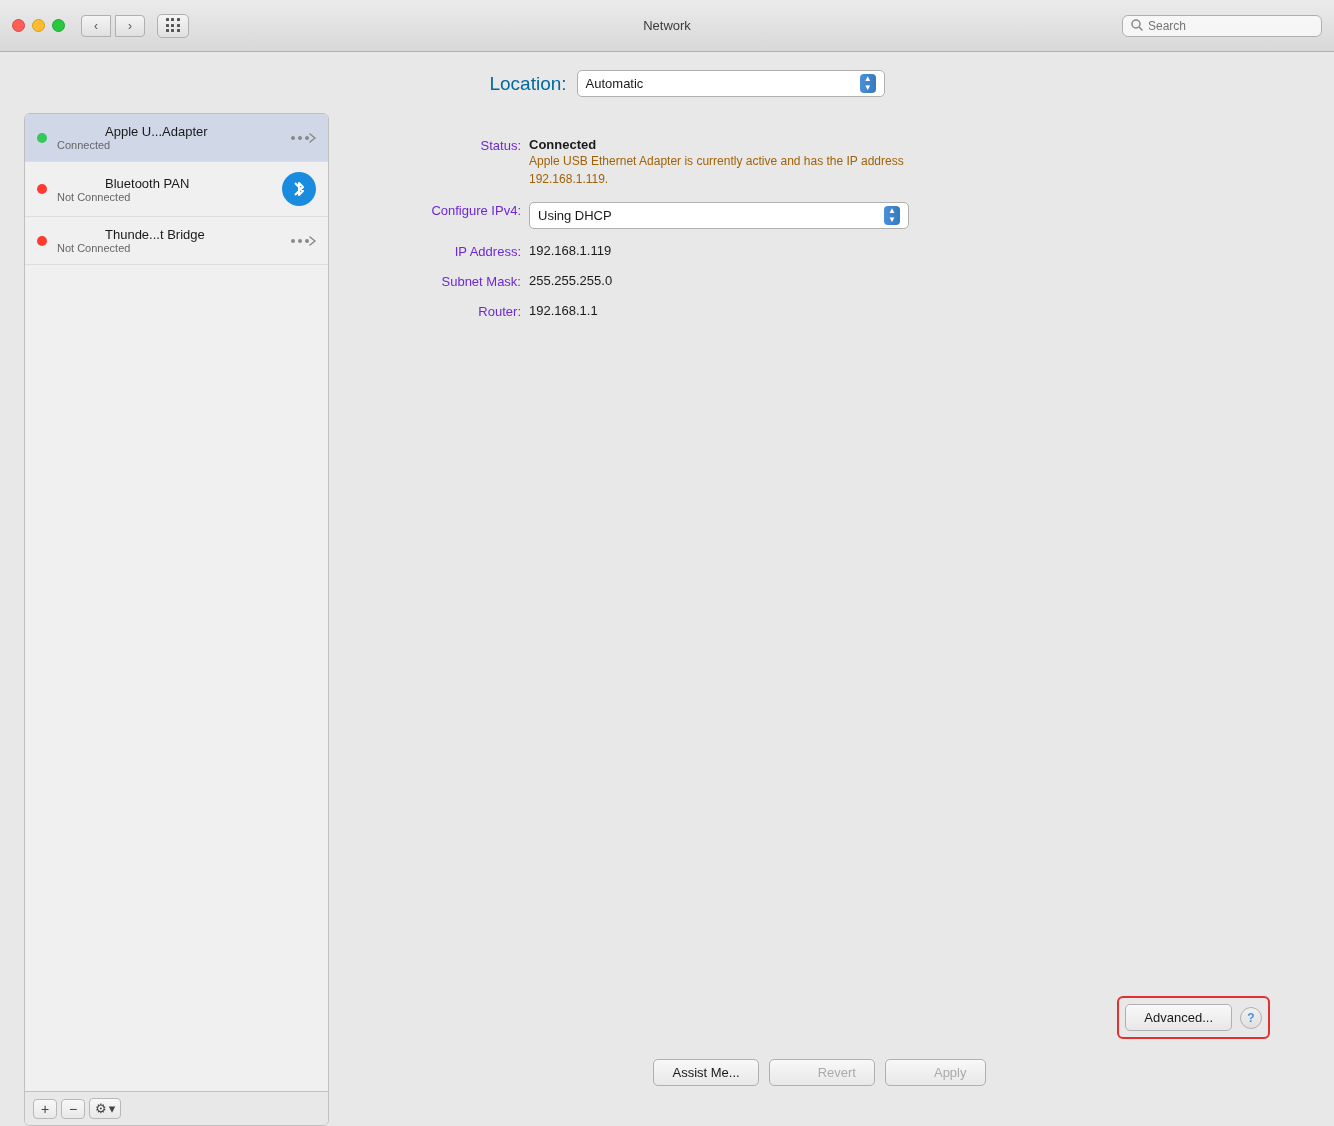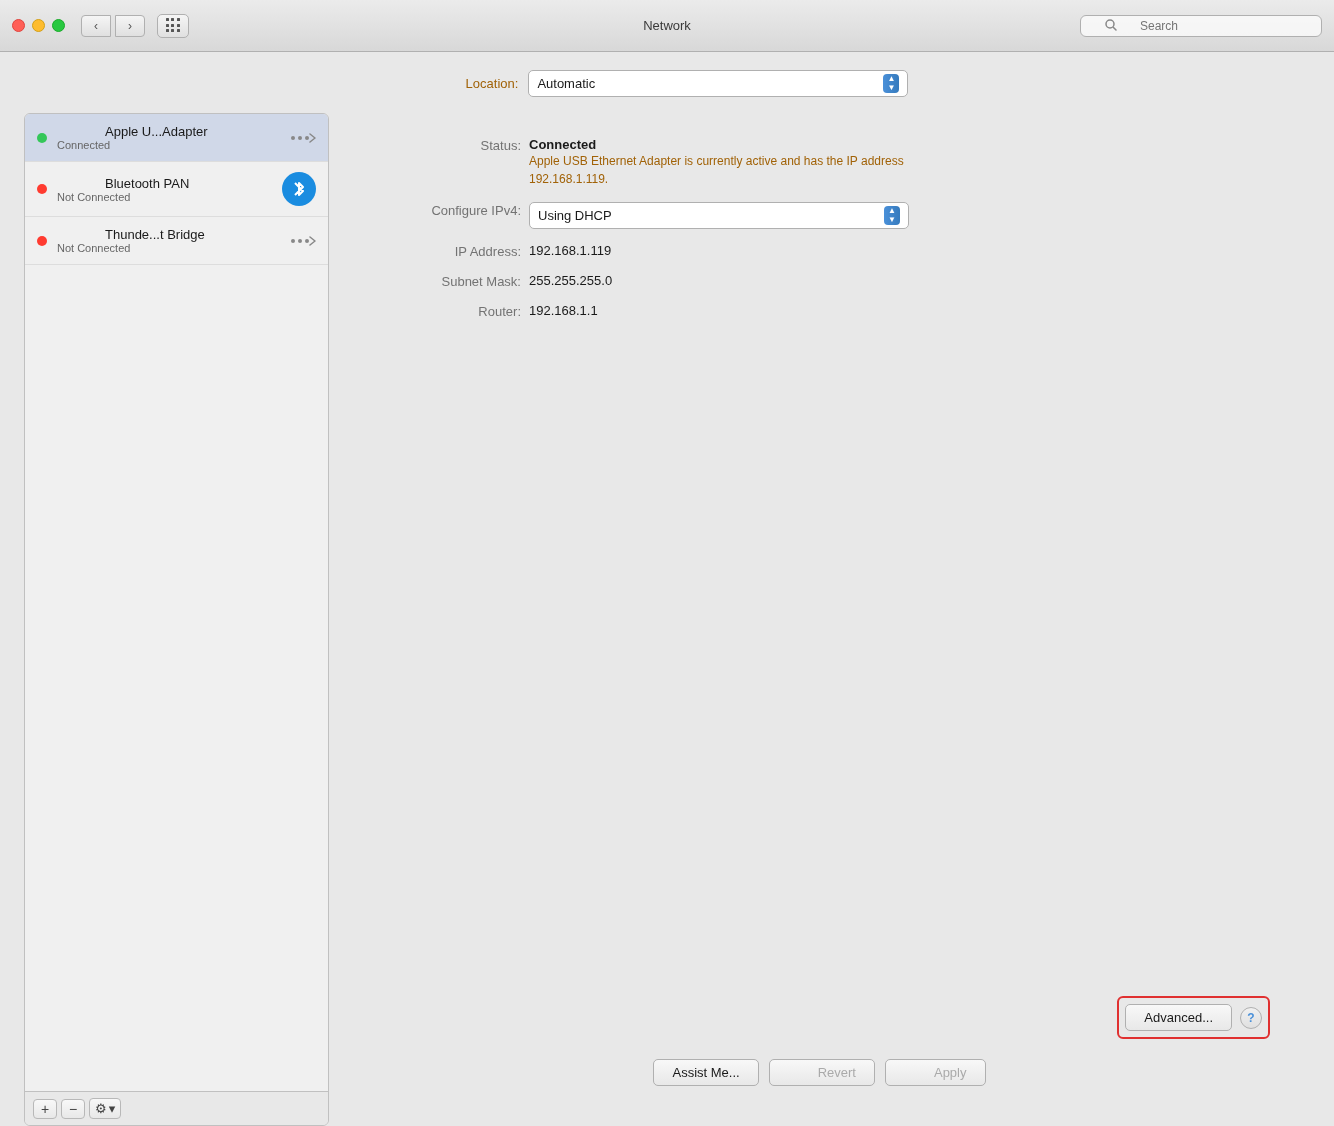--- a/index.html
+++ b/index.html
@@ -93,23 +93,23 @@
       color: #3a3a3a;
     }
 
     .search-bar {
       margin-left: auto;
       display: flex;
       align-items: center;
       background: rgba(255,255,255,0.7);
       border: 1px solid #b0b0b0;
       border-radius: 6px;
-      padding: 3px 24px;
-      width: 242px;
-      gap: 23px;
+      padding: 3px 8px;
+      width: 200px;
+      gap: 5px;
     }
     .search-icon-svg {
       color: #888;
       font-size: 11px;
     }
     .search-input {
       background: transparent;
       border: none;
       outline: none;
       font-size: 12px;
@@ -128,33 +128,33 @@
 
     
     .location-bar {
       display: flex;
       align-items: center;
       justify-content: center;
       gap: 10px;
       margin-bottom: 16px;
     }
     .location-label {
-      font-size: 13px;
-      color: #a16207;
+      font-size: 19px;
+      color: #0369a1;
       font-weight: 400;
       margin-left: 40px;
     }
     .location-select {
       display: flex;
       align-items: center;
       background: white;
       border: 1px solid #b0b0b0;
       border-radius: 5px;
       padding: 3px 8px;
-      width: 380px;
+      width: 308px;
       cursor: pointer;
       justify-content: space-between;
     }
     .location-select-text {
       font-size: 13px;
       color: #1a1a1a;
     }
     .stepper-btn {
       display: flex;
       flex-direction: column;
@@ -301,21 +301,21 @@
 
     .info-row {
       display: flex;
       align-items: flex-start;
     }
 
     .info-label {
       text-align: right;
       min-width: 160px;
       font-size: 13px;
-      color: #737373;
+      color: #6d28d9;
       padding-right: 8px;
       padding-top: 1px;
     }
 
     .info-value {
       font-size: 13px;
       color: #1a1a1a;
     }
     .info-value.bold { font-weight: 700; }
     .info-value.light { color: #888; }

